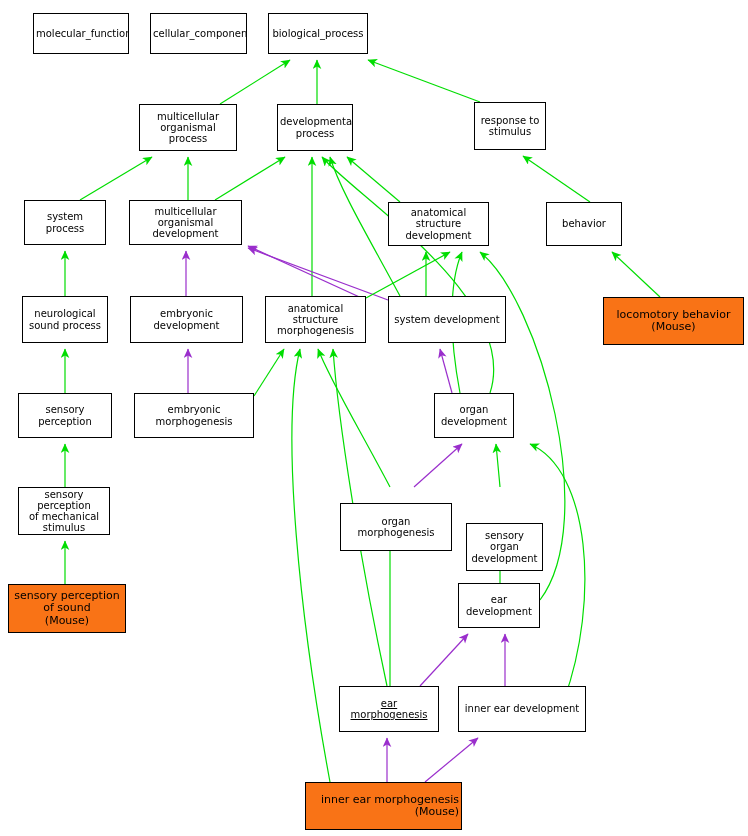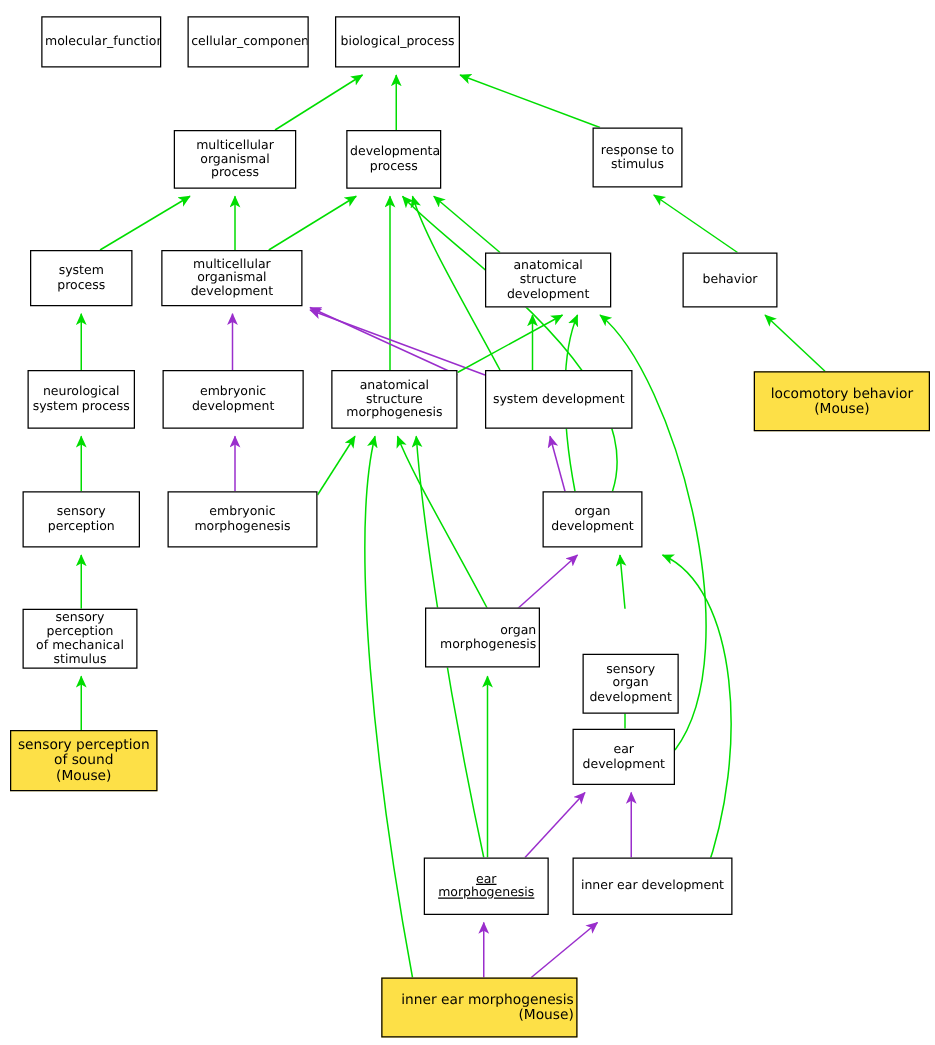--- a/index.html
+++ b/index.html
@@ -30,21 +30,21 @@
     background: #ffffff;
     display: flex;
     align-items: center;
     justify-content: center;
     text-align: center;
     line-height: 1.12;
     color: #000000;
     overflow: hidden;
   }
   .go-node.highlight {
-    background: #fde047;
+    background: #f97316;
   }
   .go-node .label {
     display: block;
     width: 100%;
     padding: 0 2px;
     box-sizing: border-box;
     white-space: pre-line;
   }
 </style>
 </head>
@@ -132,21 +132,21 @@
       </div>
       <div class="go-node" style="left: 388px; top: 202px; width: 101px; height: 44px; font-size: 10px;">
         <span class="label">anatomical structure
 development</span>
       </div>
       <div class="go-node" style="left: 546px; top: 202px; width: 76px; height: 44px; font-size: 10px;">
         <span class="label">behavior</span>
       </div>
       <div class="go-node" style="left: 22px; top: 296px; width: 86px; height: 47px; font-size: 10px;">
         <span class="label">neurological
-system process</span>
+sound process</span>
       </div>
       <div class="go-node" style="left: 130px; top: 296px; width: 113px; height: 47px; font-size: 10px;">
         <span class="label">embryonic development</span>
       </div>
       <div class="go-node" style="left: 265px; top: 296px; width: 101px; height: 47px; font-size: 10px;">
         <span class="label">anatomical structure
 morphogenesis</span>
       </div>
       <div class="go-node" style="left: 388px; top: 296px; width: 118px; height: 47px; font-size: 10px;">
         <span class="label">system development</span>
@@ -162,21 +162,21 @@
         <span class="label">embryonic morphogenesis</span>
       </div>
       <div class="go-node" style="left: 434px; top: 393px; width: 80px; height: 45px; font-size: 10px;">
         <span class="label">organ development</span>
       </div>
       <div class="go-node" style="left: 18px; top: 487px; width: 92px; height: 48px; font-size: 10px;">
         <span class="label">sensory perception
 of mechanical
 stimulus</span>
       </div>
-      <div class="go-node" style="left: 340px; top: 486px; width: 92px; height: 48px; font-size: 10px; text-align: right;">
+      <div class="go-node" style="left: 340px; top: 503px; width: 112px; height: 48px; font-size: 10px;">
         <span class="label">organ morphogenesis</span>
       </div>
       <div class="go-node" style="left: 466px; top: 487px; width: 77px; height: 48px; font-size: 10px; margin-top: 36px;">
         <span class="label">sensory organ
 development</span>
       </div>
       <div class="go-node highlight" style="left: 8px; top: 584px; width: 118px; height: 49px; font-size: 11px;">
         <span class="label">sensory perception
 of sound
 (Mouse)</span>

